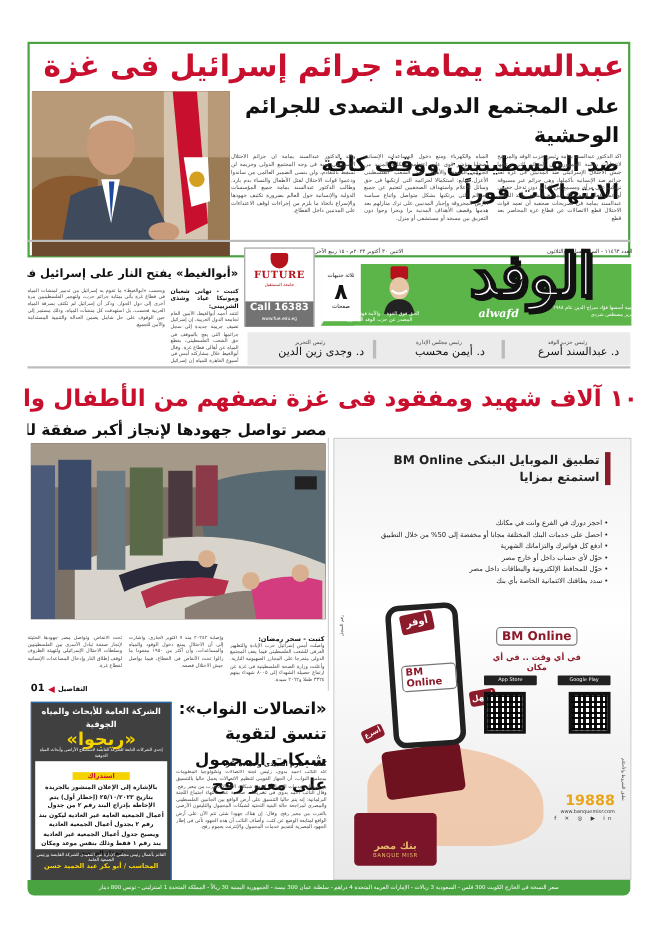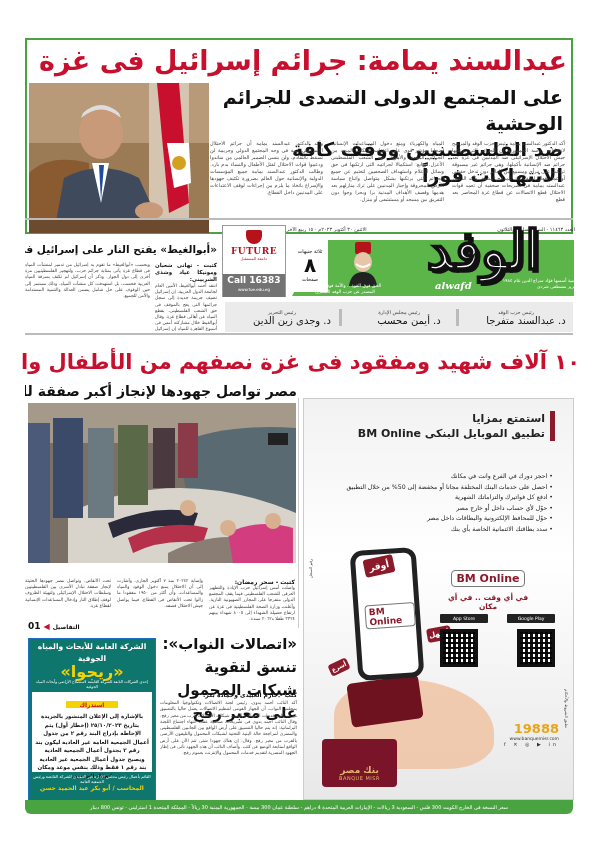--- a/index.html
+++ b/index.html
@@ -65,21 +65,21 @@
   #details { left: 28px; top: 621px; font-size: 6px; font-weight: bold; direction: rtl; display:flex; align-items:center; gap: 3px; }
   #details-num { font-size: 9px; font-weight: bold; color: #111; }
   #details-arrow { color: #c8102e; font-size: 8px; }
 
   
   #tel-head { left: 160px; top: 633px; width: 137px; font-size: 15px; font-weight: bold; text-align: right; line-height: 23px; }
   #tel-byline { left: 160px; top: 691px; width: 137px; font-size: 6px; font-weight: bold; text-align: right; }
   #tel-body { left: 160px; top: 700px; width: 137px; height: 106px; font-size: 4.5px; line-height: 6.3px; color: #444; text-align: justify; overflow: hidden; }
 
   
-  #rigwa { left: 28px; top: 638px; width: 128px; height: 164px; background: #0f766e; border: 1px solid #1d6fbf; }
+  #rigwa { left: 28px; top: 638px; width: 128px; height: 164px; background: #404040; border: 1px solid #1d6fbf; }
   #rigwa-title { color: #fff; font-size: 7.5px; font-weight: bold; text-align: center; line-height: 12px; margin-top: 2px; }
   #rigwa-name { color: #f5d300; font-size: 16px; font-weight: bold; text-align: center; line-height: 14px; }
   #rigwa-sub { color: #fff; font-size: 3.8px; text-align: center; line-height: 5px; padding: 0 3px; }
   #rigwa-inner { margin: 3px 3px 0; background: #fff; height: 80px; text-align: center; }
   #rigwa-badge { display: inline-block; background: #f5d300; color: #c8102e; font-size: 6px; font-weight: bold; padding: 0 14px; margin-top: 2px; }
   #rigwa-text { font-size: 5.5px; font-weight: bold; line-height: 8.5px; color: #111; padding: 1px 3px; }
   #rigwa-footer { color: #fff; font-size: 4px; text-align: center; line-height: 5px; margin-top: 2px; }
   #rigwa-sign { color: #f5d300; font-size: 6px; font-weight: bold; text-align: center; }
 
   
@@ -200,21 +200,21 @@
   <div class="body-col" style="flex:0 0 62px;">
     <div style="font-weight:bold;font-size:5.5px;line-height:7px;color:#111;">كتبت - تهانى شعبان ومونيكا عياد وشذى الشربينى:</div>
     <div>انتقد أحمد أبوالغيط، الأمين العام لجامعة الدول العربية، إن إسرائيل تضيف جريمة جديدة إلى سجل جرائمها التى يعج بالموقف فى حق الشعب الفلسطينى، بقطع المياه عن أهالى قطاع غزة. وقال أبوالغيط خلال مشاركته أمس فى أسبوع القاهرة للمياه إن إسرائيل تستهدف البنية التحتية الفلسطينية.</div>
   </div>
   <div class="body-col">وبحسب «أبوالغيط» ما تقوم به إسرائيل من تدمير لمنشآت المياه فى قطاع غزة يأتى بمثابة جرائم حرب، ولتهجير الفلسطينيين مرة أخرى إلى دول الجوار. وذكر أن إسرائيل لم تكتف بسرقة المياه العربية فحسب، بل استهدفت كل منشآت المياه، وذلك مستمر إلى حين الوقوف على حل شامل يضمن العدالة والتنمية المستدامة والأمن للجميع.</div>
 </div>
 
 <div id="officials" class="abs">
   <div class="official">
     <span class="off-title">رئيس حزب الوفد</span>
-    <span class="off-name">د. عبدالسند متفرجا</span>
+    <span class="off-name">د. عبدالسند أسرع</span>
   </div>
   <div class="official">
     <span class="off-title">رئيس مجلس الإدارة</span>
     <span class="off-name">د. أيمن محسب</span>
   </div>
   <div class="official">
     <span class="off-title">رئيس التحرير</span>
     <span class="off-name">د. وجدى زين الدين</span>
   </div>
 </div>
@@ -272,22 +272,22 @@
     <div id="rigwa-text">بالإشارة إلى الإعلان المنشور بالجريدة بتاريخ ٢٥/١٠/٢٠٢٣ (إخطار أول) يتم الإحاطة بإدراج البند رقم ٢ من جدول أعمال الجمعية العامة غير العادية ليكون بند رقم ٢ بجدول أعمال الجمعية العادية ويصبح جدول أعمال الجمعية غير العادية بند رقم ١ فقط وذلك بنفس موعد ومكان انعقاد الجمعية.</div>
   </div>
   <div id="rigwa-footer">القائم بأعمال رئيس مجلس الإدارة غير التنفيذى للشركة القابضة ورئيس الجمعية العامة</div>
   <div id="rigwa-sign">المحاسب / أبو بكر عبد الحميد حسن</div>
 </div>
 
 <div id="mid-divider" class="abs"></div>
 
 <div id="bm-ad" class="abs">
   <div id="bm-title" class="abs">
+    <span id="bm-t2">تطبيق الموبايل البنكى BM Online</span>
     <span id="bm-t1">استمتع بمزايا</span>
-    <span id="bm-t2">تطبيق الموبايل البنكى BM Online</span>
   </div>
   <div id="bm-list" class="abs">
     <div class="bm-li">• <span>احجز دورك في الفرع وانت في مكانك</span></div>
     <div class="bm-li">• <span>احصل على خدمات البنك المختلفة مجانا أو مخفضة إلى 50% من خلال التطبيق</span></div>
     <div class="bm-li">• <span>ادفع كل فواتيرك والتزاماتك الشهرية</span></div>
     <div class="bm-li">• <span>حوّل لأي حساب داخل أو خارج مصر</span></div>
     <div class="bm-li">• <span>حوّل للمحافظ الإلكترونية والبطاقات داخل مصر</span></div>
     <div class="bm-li">• <span>سدد بطاقتك الائتمانية الخاصة بأي بنك</span></div>
   </div>
 

